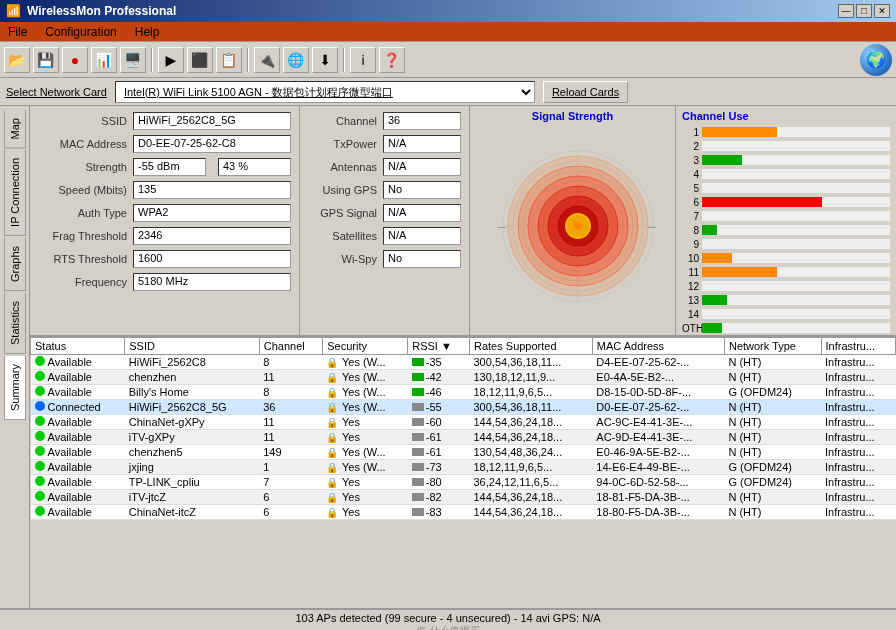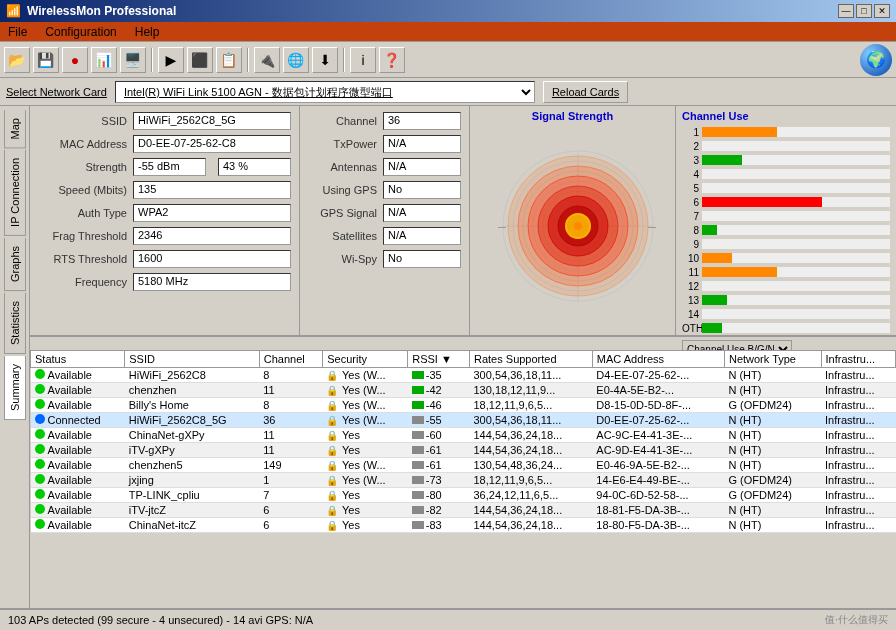--- a/index.html
+++ b/index.html
@@ -212,21 +212,20 @@
     }
     .table-wrapper {
       overflow-y: auto;
       overflow-x: auto;
       height: 100%;
     }
     table {
       width: 100%;
       border-collapse: collapse;
       font-size: 11px;
-      margin-top: 13px;
     }
     thead tr {
       background: #d4d0c8;
       position: sticky;
       top: 0;
     }
     th {
       border: 1px solid #999;
       padding: 2px 4px;
       text-align: left;
@@ -247,20 +246,21 @@
     
     .status-bar {
       background: #d4d0c8;
       border-top: 2px solid #999;
       padding: 2px 8px;
       font-size: 11px;
       height: 22px;
       display: flex;
       align-items: center;
       justify-content: space-between;
+      flex-direction: column;
     }
     
     .globe-icon {
       width: 32px; height: 32px;
       background: radial-gradient(circle at 30% 30%, #88ccff, #0044aa);
       border-radius: 50%;
       display: flex; align-items: center; justify-content: center;
       font-size: 16px;
       margin-left: auto;
     }

